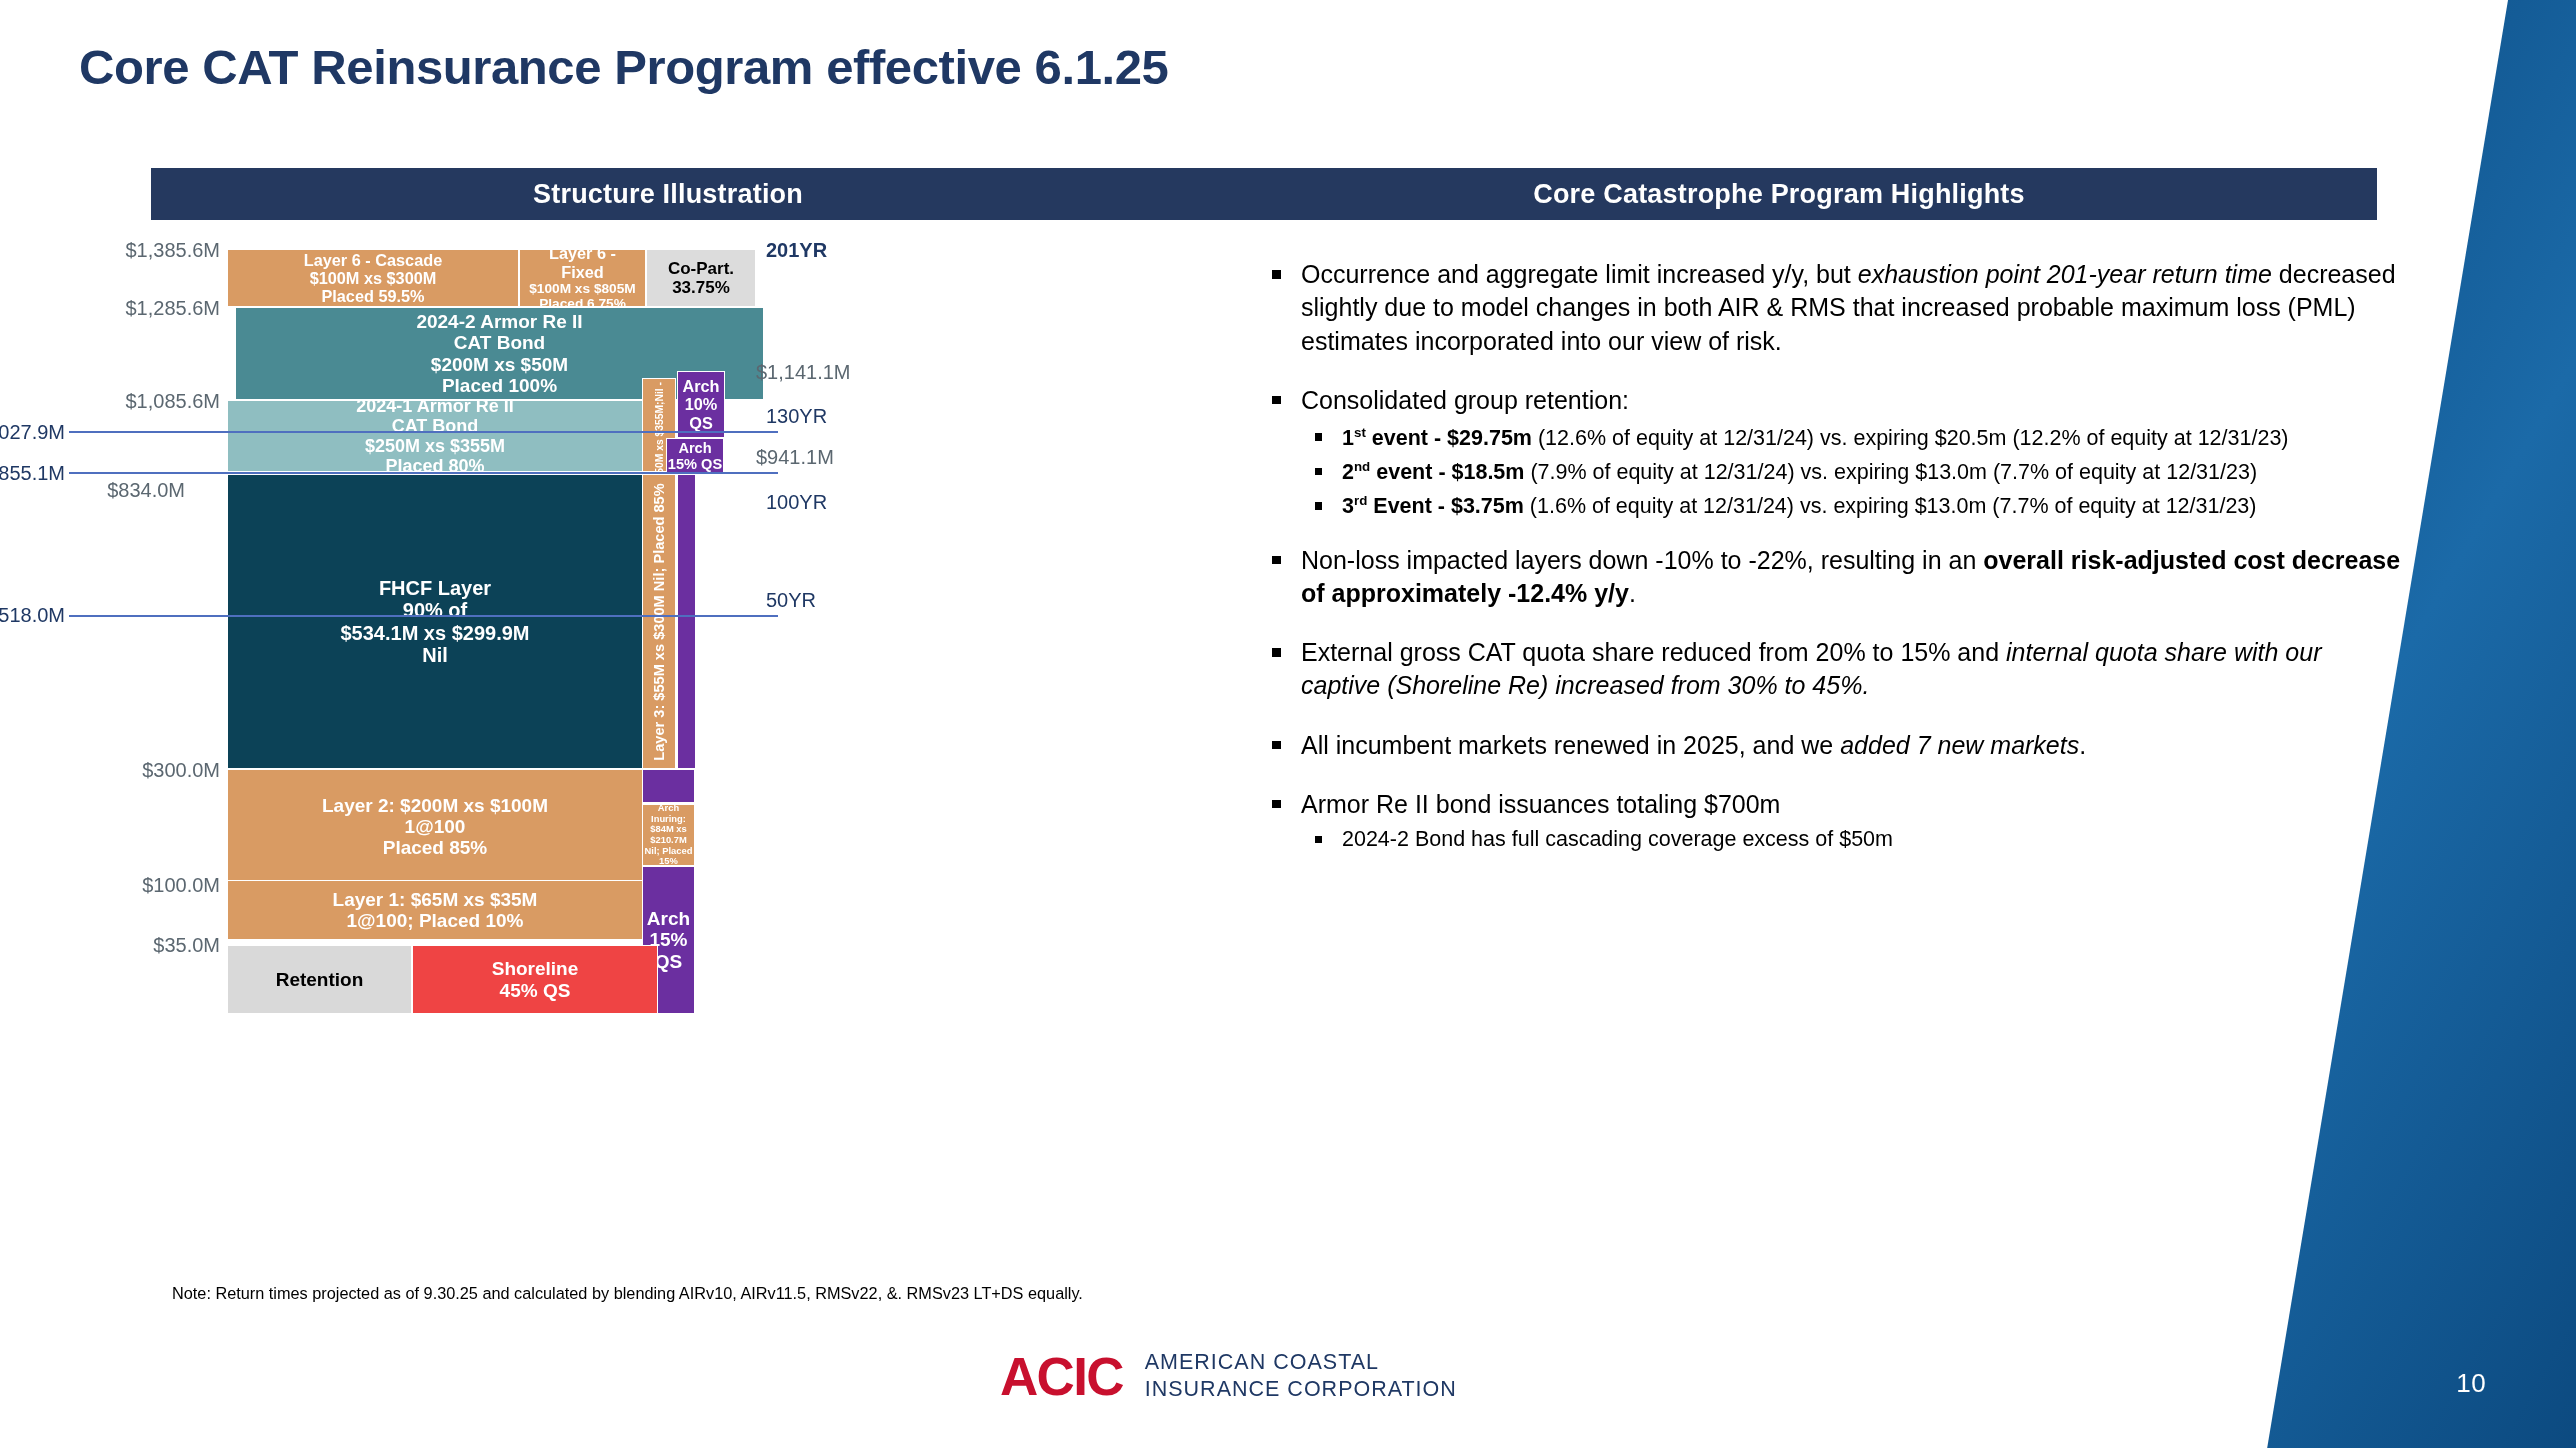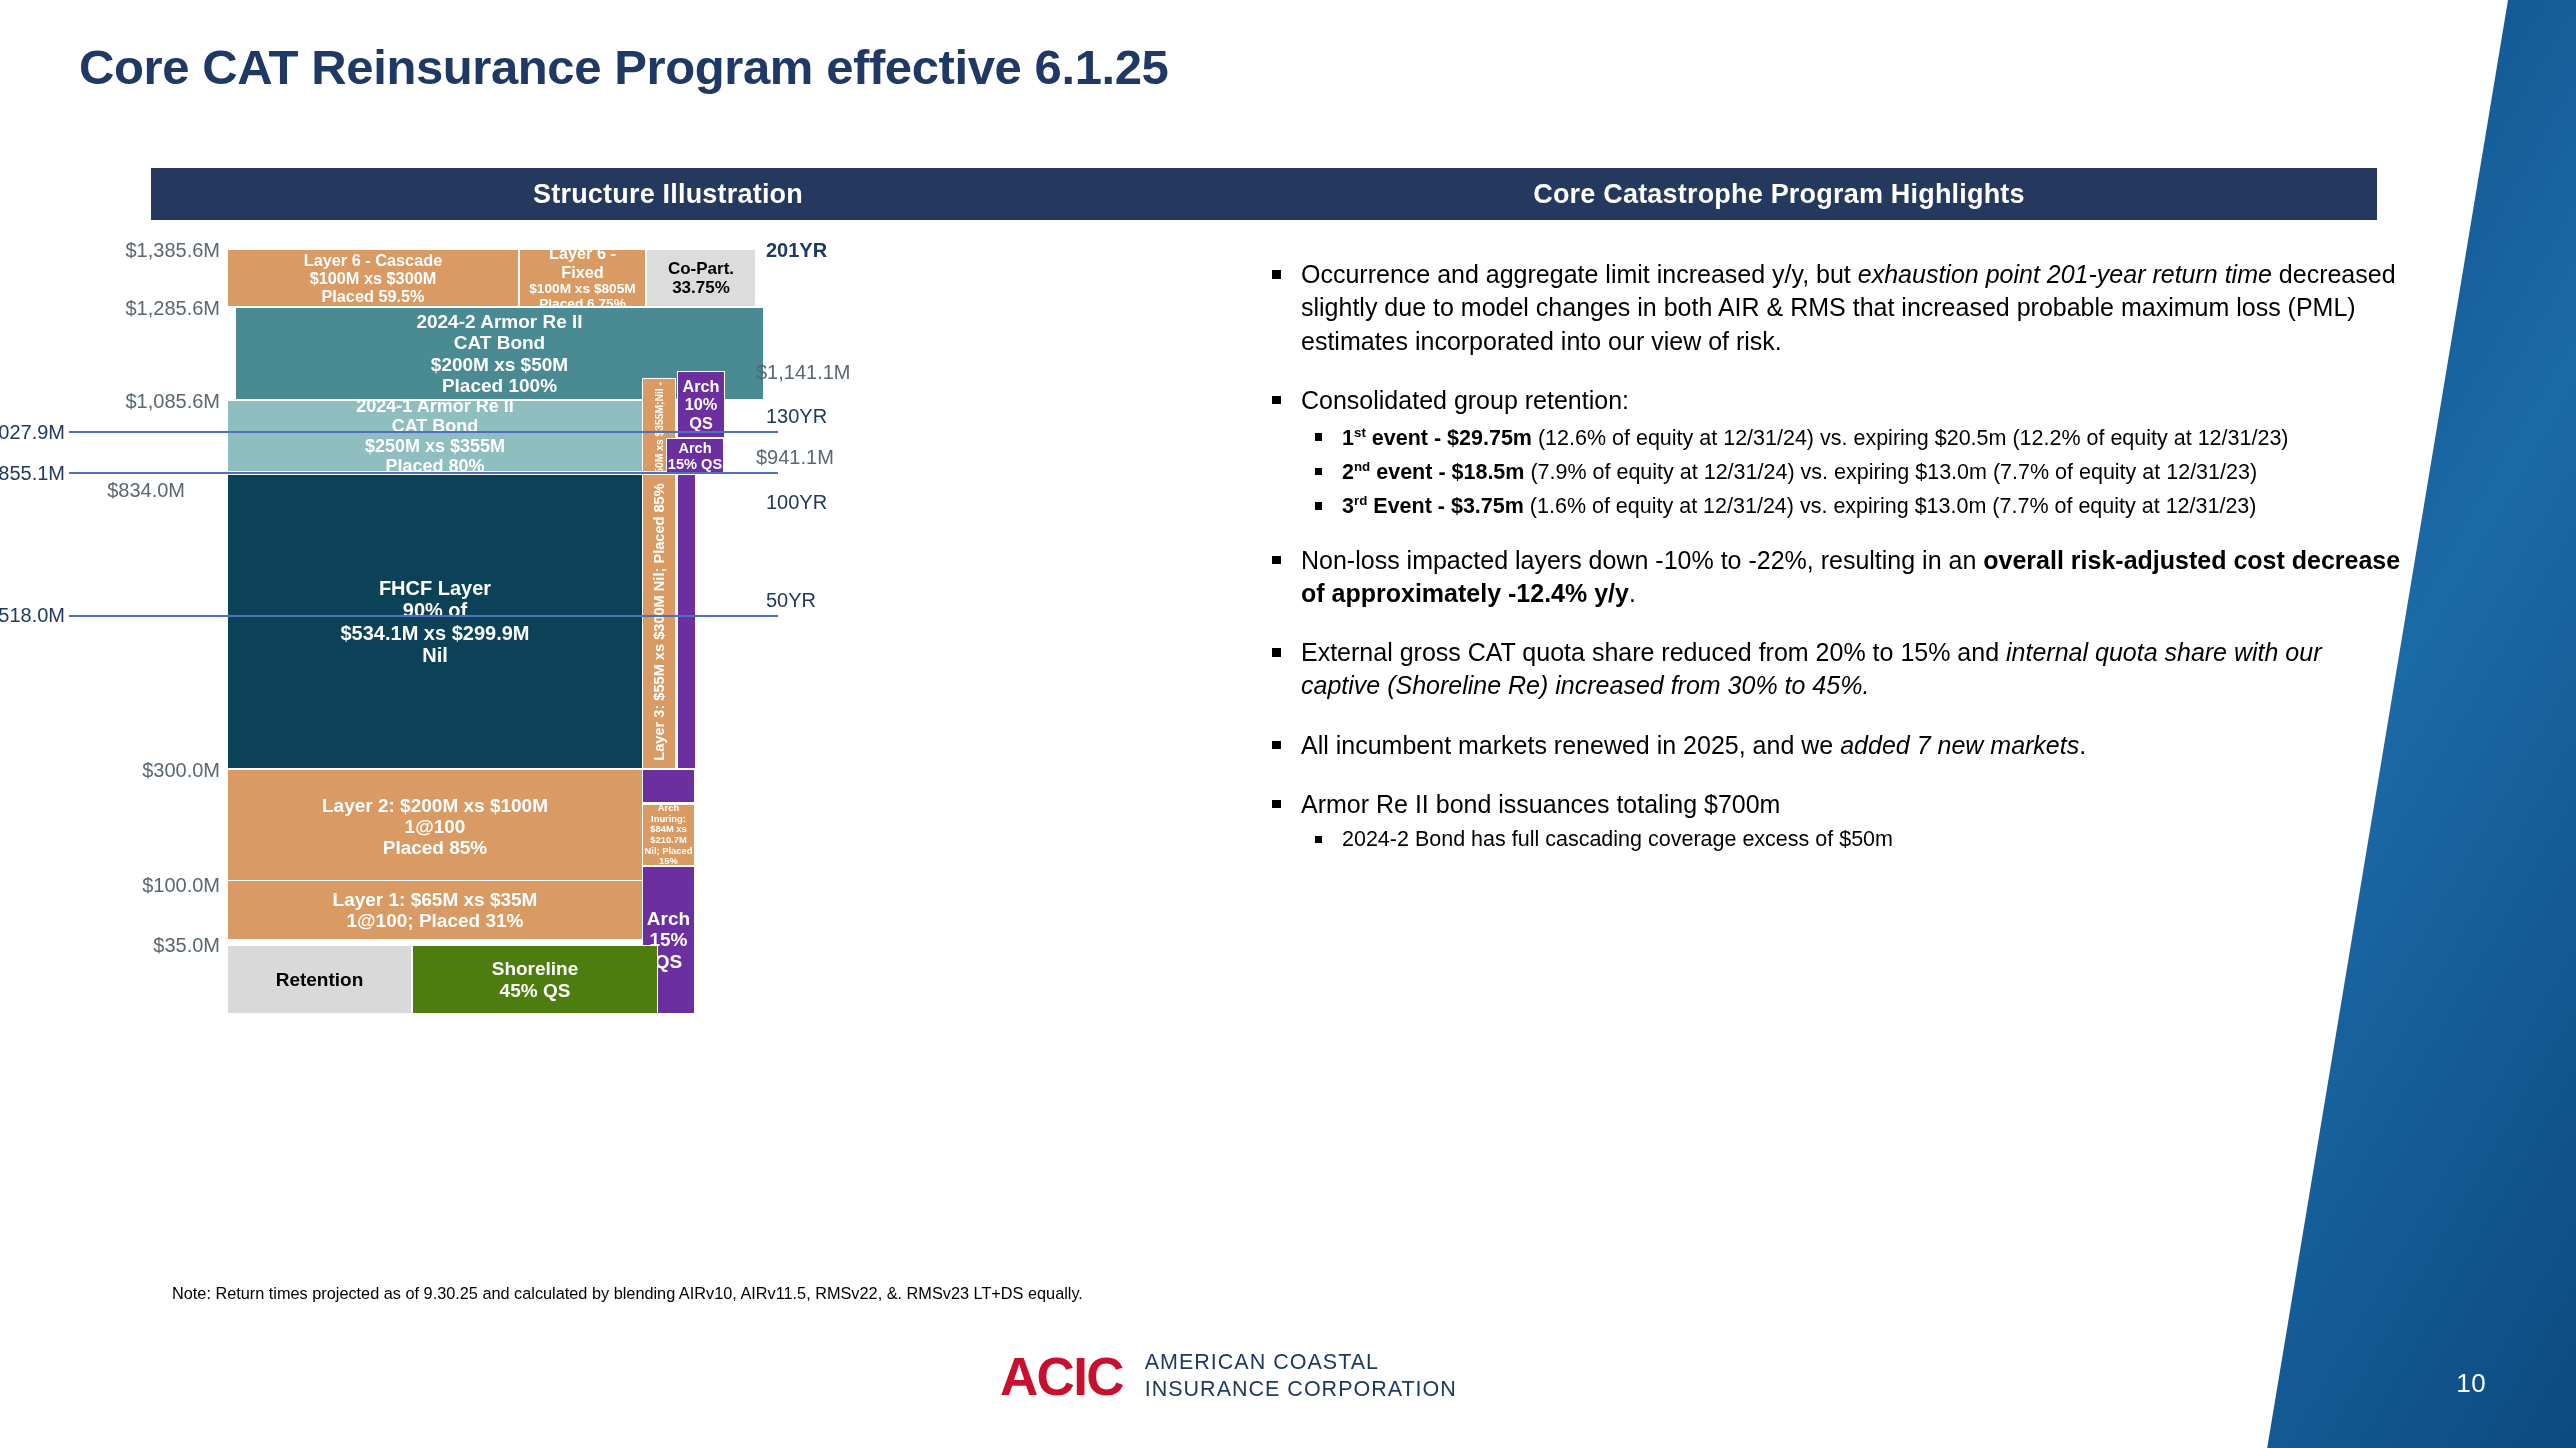--- a/index.html
+++ b/index.html
@@ -201,33 +201,33 @@
 
   <div class="blk" style="left:491px;top:555px;width:53px;height:62px;background:#d99b63;font-size:9.4px;">
     <span class="l">Arch Inuring:</span>
     <span class="l">$84M xs</span>
     <span class="l">$210.7M</span>
     <span class="l">Nil; Placed 15%</span>
   </div>
 
   <div class="blk" style="left:76px;top:631px;width:416px;height:60px;background:#d99b63;font-size:19px;">
     <span class="l">Layer 1: $65M xs $35M</span>
-    <span class="l">1@100; Placed 31%</span>
+    <span class="l">1@100; Placed 10%</span>
   </div>
 
   <div class="blk" style="left:491px;top:617px;width:53px;height:148px;background:#6b2fa0;font-size:19px;">
     <span class="l">Arch</span>
     <span class="l">15%</span>
     <span class="l">QS</span>
   </div>
 
   <div class="blk" style="left:76px;top:696px;width:185px;height:69px;background:#d9d9d9;color:#000;font-size:19px;">
     <span class="l">Retention</span>
   </div>
-  <div class="blk" style="left:261px;top:696px;width:246px;height:69px;background:#4d7c0f;font-size:19px;text-align:center;">
+  <div class="blk" style="left:261px;top:696px;width:246px;height:69px;background:#ef4444;font-size:19px;text-align:center;">
     <span class="l">Shoreline</span>
     <span class="l">45% QS</span>
   </div>
 
   <div class="axlab" style="left:-120px;top:-10.3px;width:189px;">$1,385.6M</div>
   <div class="axlab" style="left:-120px;top:48px;width:189px;">$1,285.6M</div>
   <div class="axlab" style="left:-120px;top:141px;width:189px;">$1,085.6M</div>
   <div class="axlab dark" style="left:-275px;top:172px;width:189px;">$1,027.9M</div>
   <div class="axlab dark" style="left:-275px;top:213px;width:189px;">$855.1M</div>
   <div class="axlab" style="left:-155px;top:230px;width:189px;">$834.0M</div>

